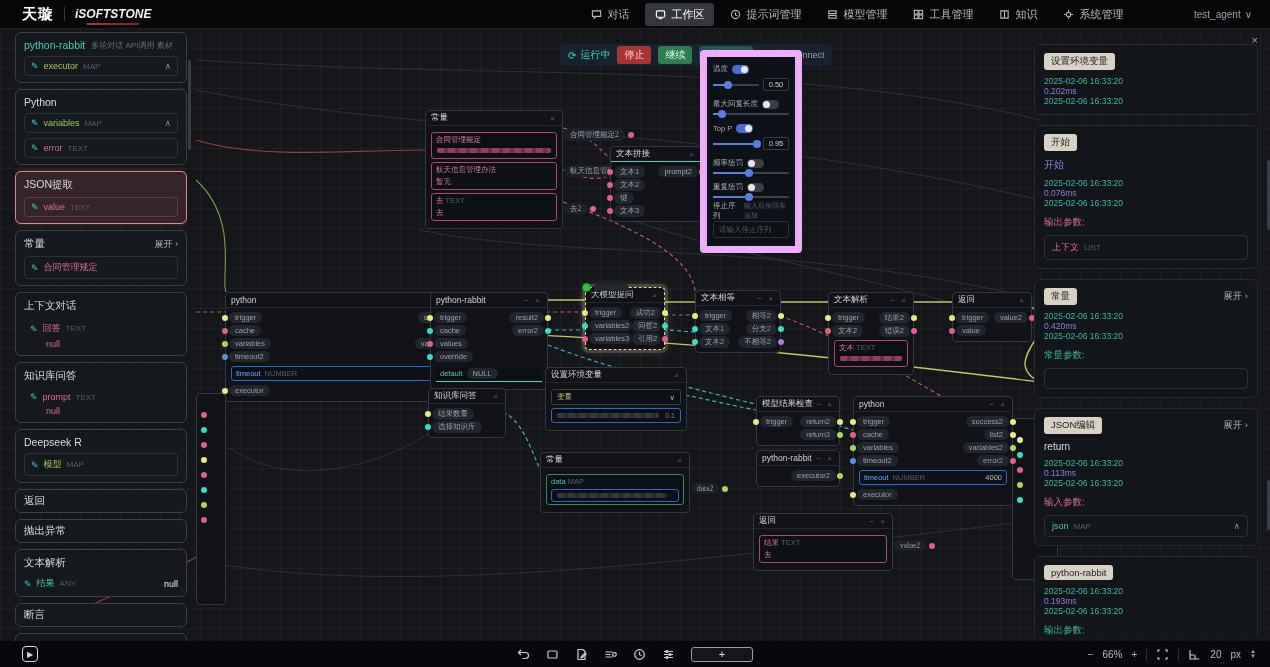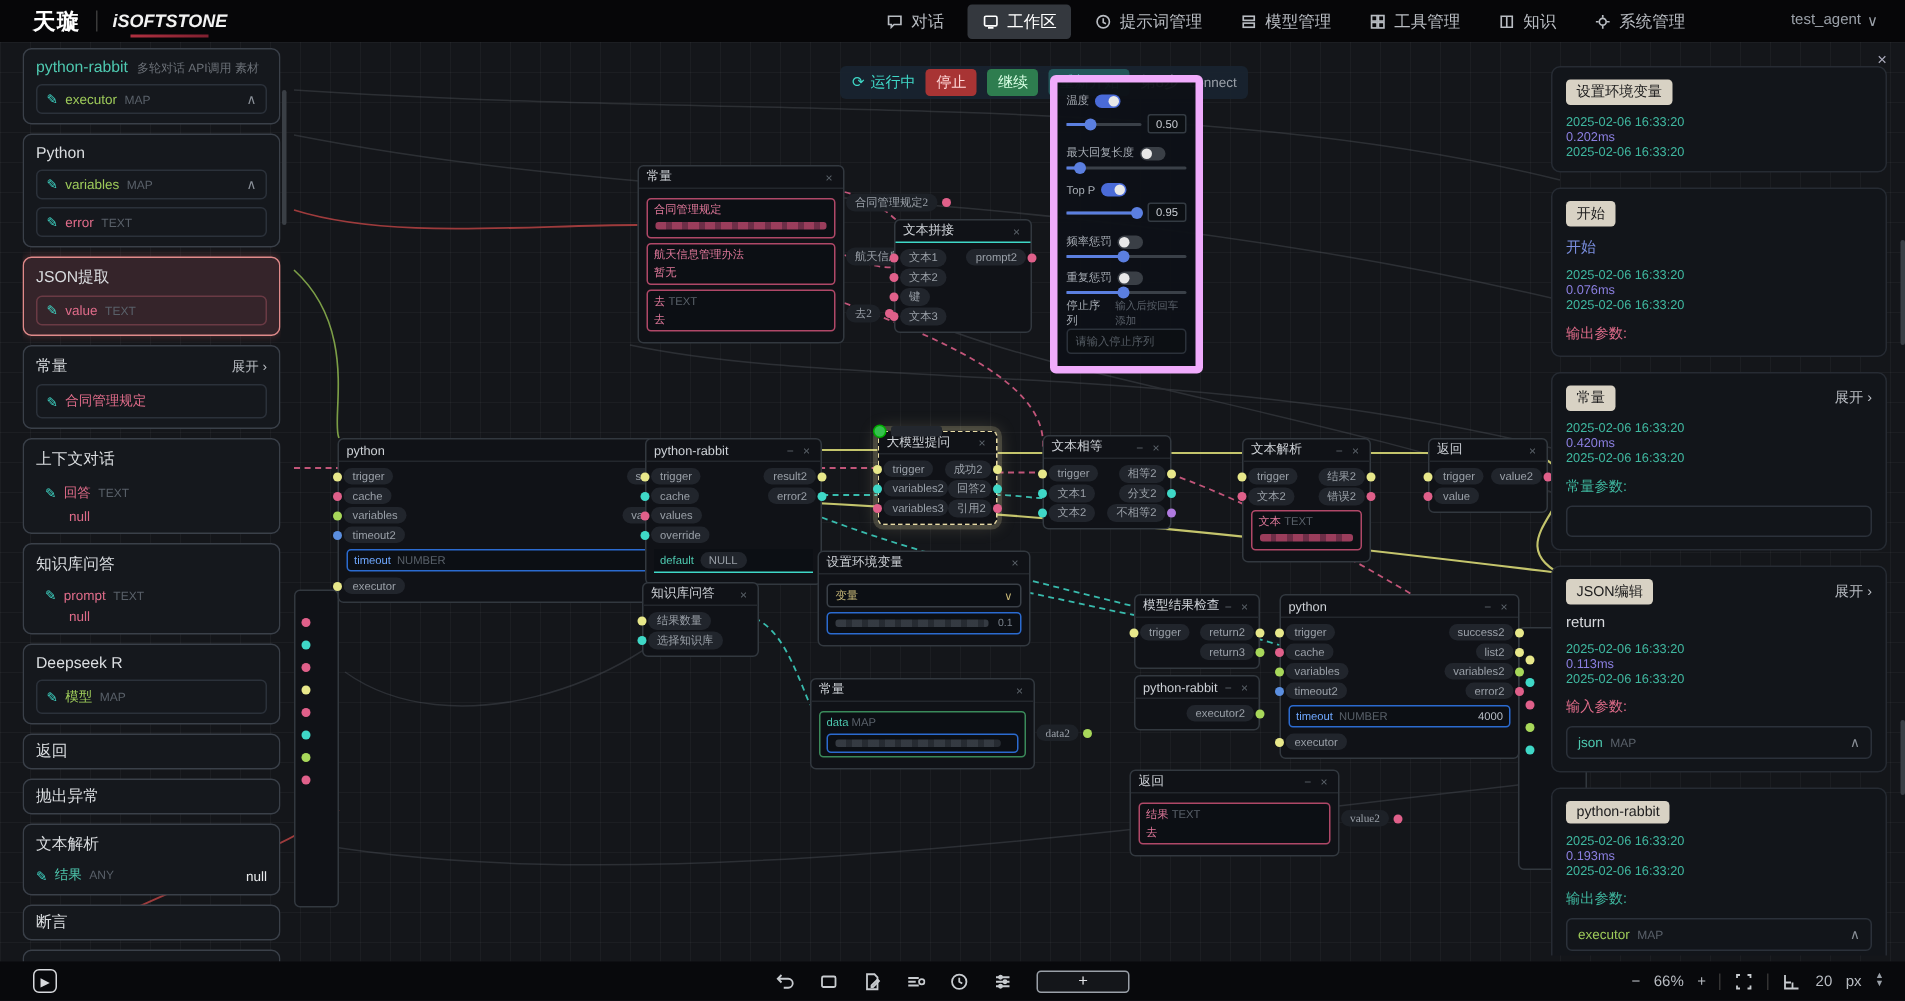--- a/index.html
+++ b/index.html
@@ -73,21 +73,21 @@
   #runbar { position:absolute; left:560px; top:44px; height:22px; z-index:20; display:flex; align-items:center;
     gap:7px; background:rgba(25,36,48,.92); border-radius:4px; padding:0 8px; font-size:10px; }
   #runbar .status { color:#3fd8c7; display:flex; gap:4px; align-items:center; }
   .rbtn { border-radius:3px; padding:2px 7px; font-size:10px; cursor:pointer; }
   .rbtn.stop { background:#a83434; color:#ffd8d8; }
   .rbtn.resume { background:#2e7d4f; color:#d8ffe4; }
   .rbtn.restart { background:#23565a; color:#5fe0d0; }
   #runbar .step { color:#e0e4e8; }
   #runbar .mode { color:#9aa0a8; font-size:9px; }
   #params { position:absolute; left:700px; top:50px; width:102px; z-index:20;
-    background:rgba(14,17,23,.96); border:5px solid #f0abfc; border-radius:4px; padding:6px 6px 8px; }
+    background:rgba(14,17,23,.96); border:7px solid #f0abfc; border-radius:4px; padding:6px 6px 8px; }
   .prow-l { display:flex; align-items:center; gap:4px; font-size:7.5px; color:#a8aeb6; height:12px; }
   .tog { width:17px; height:9px; border-radius:5px; background:#3a3f46; position:relative; flex:0 0 auto; }
   .tog.on { background:#4a6bd8; }
   .tog:after { content:""; position:absolute; width:7px; height:7px; border-radius:50%; background:#e8e8e8; top:1px; left:1px; }
   .tog.on:after { left:9px; }
   .srow { display:flex; align-items:center; gap:4px; margin:3px 0 7px; }
   .track { position:relative; height:2px; background:#3a4048; border-radius:1px; flex:1; }
   .thumb { position:absolute; top:-3px; width:8px; height:8px; border-radius:50%; background:#5b7fe0; }
   .fillb  { position:absolute; left:0; top:0; height:2px; background:#5b7fe0; }
   .pval { width:26px; height:13px; border:1px solid #333a42; border-radius:2px; background:#0c0f13;
@@ -287,21 +287,21 @@
   <div class="aport" style="top:54px">
       <span class="pill">航天信息管理办法2</span>
       <i class="dot dp"></i>
     </div>
   <div class="aport" style="top:92px">
       <span class="pill">去2</span>
       <i class="dot dp"></i>
     </div>
 </div>
 
-<div class="node" style="left:596px; top:146px; width:92px;">
+<div class="node" style="left:610px; top:146px; width:92px;">
   <div class="ntitle teal-line">
       <span>文本拼接</span>
       <span class="nops">×</span>
     </div>
   <div class="nbody">
     <div class="r">
         <span class="side l">
           <i class="dot dp"></i>
           <span class="pill">文本1</span>
         </span>
@@ -1009,20 +1009,24 @@
     <div class="hd">
         <span class="badge">开始</span>
       </div>
     <div class="status st-blue">开始</div>
     <div class="times">
         <span class="t">2025-02-06 16:33:20</span>
       <span class="d">0.076ms</span>
       <span class="t">2025-02-06 16:33:20</span>
       </div>
     <div class="sect pink">输出参数:</div>
+    <div class="rfield">
+      <span class="nm pink">上下文</span>
+        <span class="tp">LIST</span>
+      </div>
   </div>
 
   <div class="rcard">
     <div class="hd">
         <span class="badge">常量</span>
       <span class="exp">展开 ›</span>
       </div>
     <div class="times">
         <span class="t">2025-02-06 16:33:20</span>
       <span class="d">0.420ms</span>

